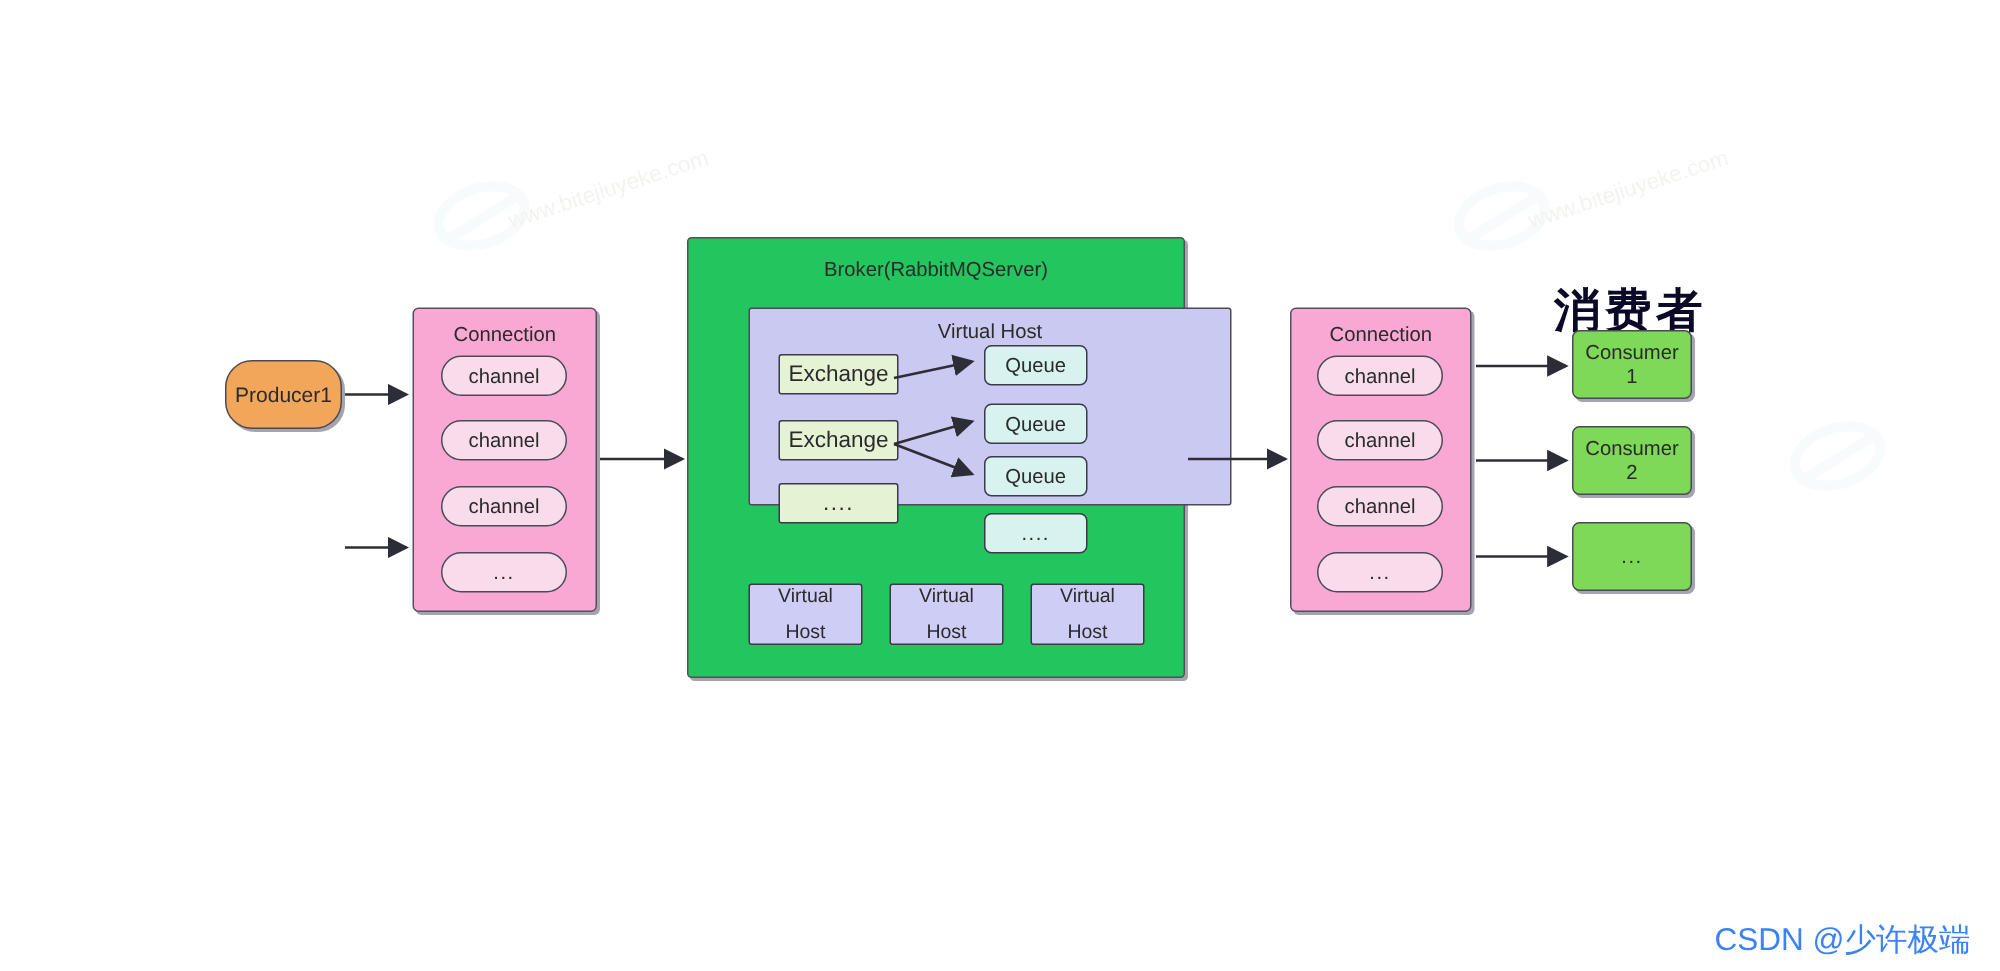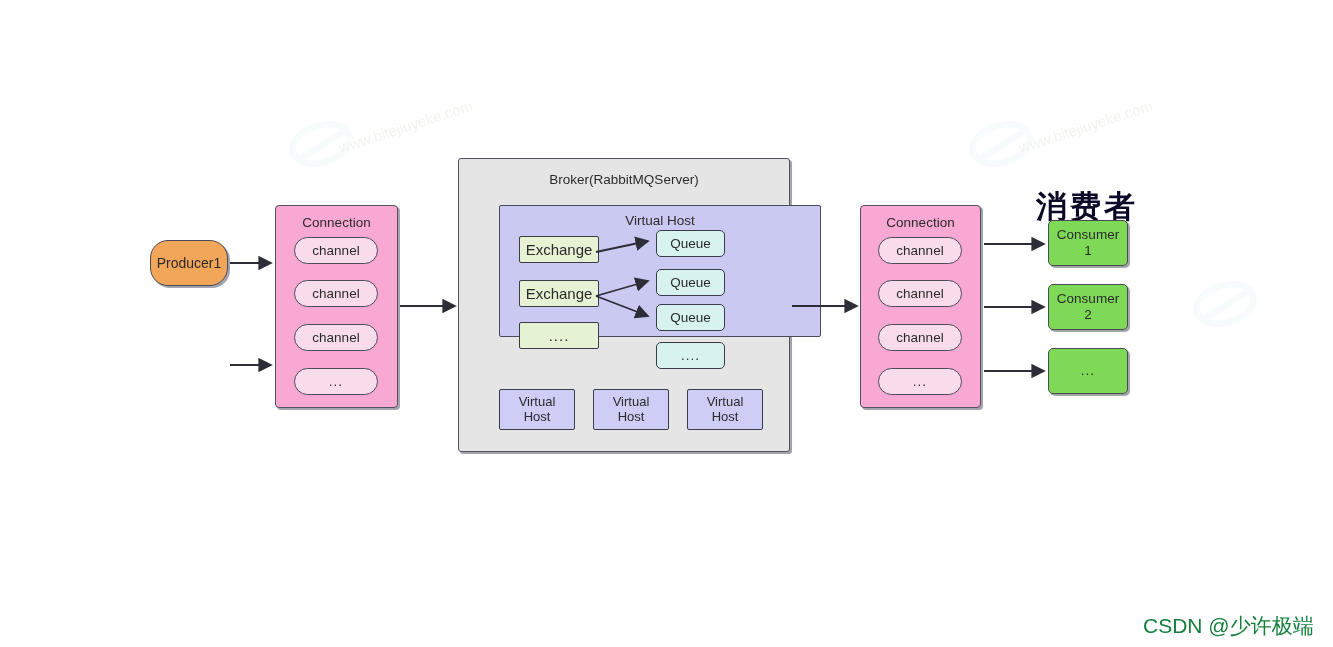--- a/index.html
+++ b/index.html
@@ -60,21 +60,21 @@
     font-size: 13.5px;
     color: #2b2b2b;
   }
   .channel {
     background: #f8dcec;
     border-color: #4b4b58;
     border-radius: 16px;
     font-size: 13.5px;
   }
   .broker {
-    background: #e5e5e5;
+    background: #22c55e;
     border-color: #51515e;
     border-radius: 3px;
     display: block;
   }
   .broker-title {
     position: absolute;
     left: 0; right: 0;
     text-align: center;
     font-size: 13.5px;
     color: #2b2b2b;
@@ -103,41 +103,42 @@
     border-color: #3a3a48;
     border-radius: 5px;
     font-size: 13.5px;
   }
   .vhost-small {
     background: #cdcdf5;
     border-color: #3a3a48;
     border-radius: 2px;
     font-size: 13px;
     flex-direction: column;
+    justify-content: space-between;
   }
   .consumer {
     background: #7ed957;
     border-color: #4a4a55;
     border-radius: 5px;
     font-size: 13.5px;
     flex-direction: column;
   }
   .ellipsis-txt { letter-spacing: 1px; }
 
   svg.arrows {
     position: absolute;
     left: 0; top: 0;
     width: 1333px;
     height: 647px;
     pointer-events: none;
   }
 
   .watermark {
     position: absolute;
-    color: #15803d;
+    color: #3b82f6;
     font-size: 21px;
     white-space: nowrap;
     font-family: "Liberation Sans", "DejaVu Sans", sans-serif;
   }
   .bgmark {
     position: absolute;
     opacity: 0.30;
     pointer-events: none;
   }
   .bgmark .ring {

